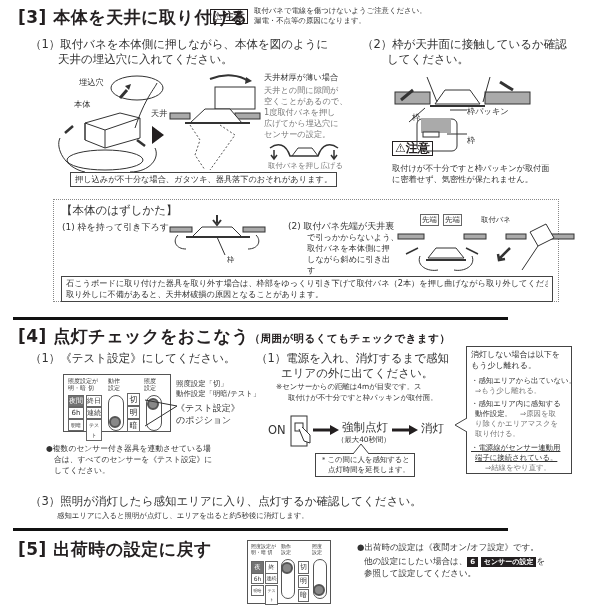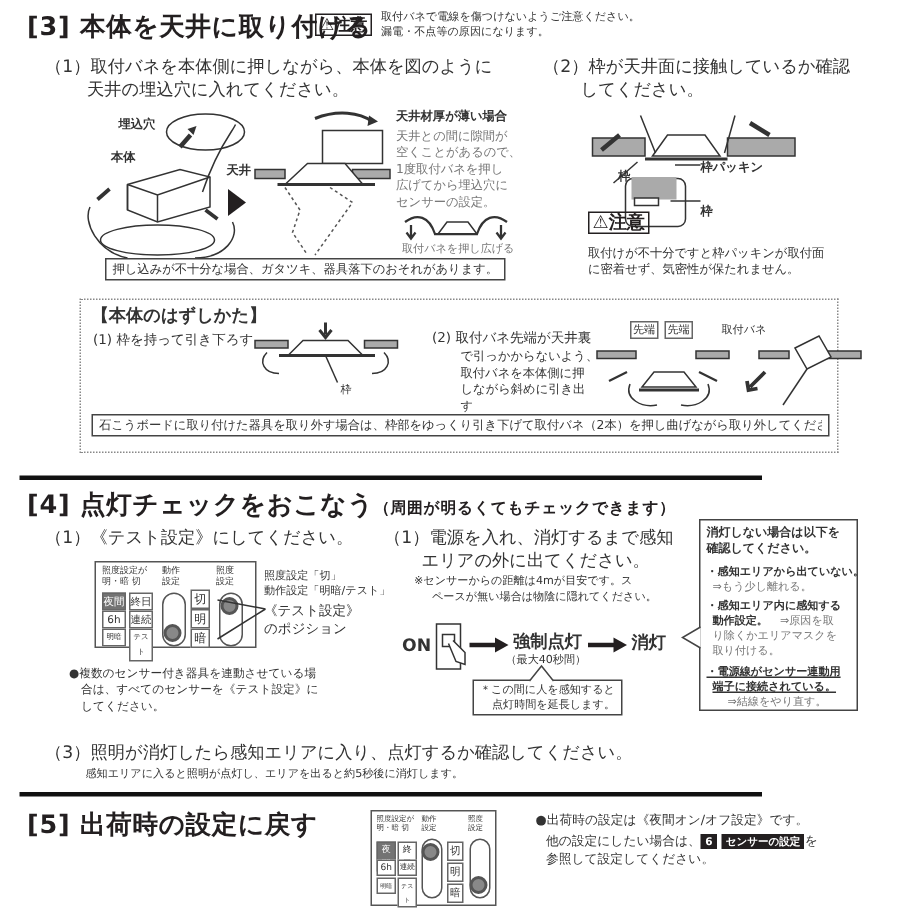--- a/index.html
+++ b/index.html
@@ -4,21 +4,21 @@
 <style>
 *{box-sizing:border-box;margin:0;padding:0}
 html,body{width:611px;height:611px;background:#fff;overflow:hidden}
 body{font-family:"DejaVu Sans","Liberation Sans",sans-serif;color:#231f20;position:relative}
 .abs{position:absolute}
 .h1{font-size:17px;font-weight:bold;letter-spacing:0.5px;white-space:nowrap}
 .h1 .sub{font-size:10.5px;font-weight:bold}
 .t12{font-size:11.5px;line-height:15px;color:#333;white-space:nowrap}
 .t9{font-size:8.2px;line-height:11px;color:#333;white-space:nowrap}
 .t8{font-size:7.4px;line-height:10px;color:#333;white-space:nowrap}
-.bold{font-weight:bold}
+.bold{font-weight:normal}
 .box{border:1px solid #444;background:#fff}
 .caution-badge{display:inline-block;border:1.5px solid #231f20;font-size:11px;font-weight:bold;padding:0 2px;line-height:13px}
 .rule{position:absolute;left:13px;width:495px;height:3px;background:#111}
 .dotted{border:1.3px dotted #888}
 .gray{color:#777}
 .ul{text-decoration:underline}
 .panel{position:absolute;border:1px solid #555;background:#fff}
 .cell{position:absolute;border:1px solid #666;font-size:7px;line-height:10px;text-align:center;color:#333;background:#fff}
 .cell.dark{background:#737373;color:#fff}
 .slot{position:absolute;border:1px solid #555;border-radius:10px;background:#fff}
@@ -143,20 +143,21 @@
   <path d="M22 30 C18 40 30 46 40 44 M74 30 C78 40 66 46 56 44" fill="none" stroke="#333"></path>
   <rect x="108" y="8" width="20" height="5" fill="#aaa" stroke="#333"></rect>
   <rect x="152" y="8" width="24" height="5" fill="#aaa" stroke="#333"></rect>
   <path d="M132 6 L148 -2 L156 12 L140 20 Z" fill="#fff" stroke="#333"></path>
   <path d="M124 44 L140 20" stroke="#333"></path>
   <path d="M112 22 L102 32 M100 28 L101 34 L107 33" stroke="#333" stroke-width="2.5" fill="none"></path>
 </svg>
 
 <div class="abs box t9" style="left:61px;top:276px;width:492px;padding:1px 4px;white-space:normal;line-height:11px">
   <div style="white-space:nowrap;overflow:hidden">石こうボードに取り付けた器具を取り外す場合は、枠部をゆっくり引き下げて取付バネ（2本）を押し曲げながら取り外してください。</div>
+  <div>取り外しに不備があると、天井材破損の原因となることがあります。</div>
 </div>
 
 <div class="rule" style="top:317px;width:495px"></div>
 <div class="abs h1" style="left:18px;top:325px">
   <span>[4] 点灯チェックをおこなう</span><span class="sub">（周囲が明るくてもチェックできます）</span>
 </div>
 
 <div class="abs t12" style="left:30px;top:351px">（1）《テスト設定》にしてください。</div>
 
 <div class="panel" style="left:63px;top:374px;width:108px;height:58px">
@@ -190,21 +191,21 @@
 <div class="abs t9" style="left:176px;top:403px;font-size:9px">《テスト設定》</div>
 <div class="abs t9" style="left:176px;top:415px;font-size:9px">のポジション</div>
 
 <div class="abs t8" style="left:46px;top:444px;font-size:7.8px">●複数のセンサー付き器具を連動させている場</div>
 <div class="abs t8" style="left:54px;top:455px;font-size:7.8px">合は、すべてのセンサーを《テスト設定》に</div>
 <div class="abs t8" style="left:54px;top:466px;font-size:7.8px">してください。</div>
 
 <div class="abs t12" style="left:256px;top:351px">（1）電源を入れ、消灯するまで感知</div>
 <div class="abs t12" style="left:281px;top:366px">エリアの外に出てください。</div>
 <div class="abs t8" style="left:276px;top:382px">※センサーからの距離は4mが目安です。ス</div>
-<div class="abs t8" style="left:288px;top:393px">ペースが無い場合は物陰に隠れてください。</div>
+<div class="abs t8" style="left:288px;top:393px">取付けが不十分ですと枠パッキンが取付面。</div>
 
 <div class="abs t12 bold" style="left:268px;top:423px">ON</div>
 <svg style="left:290px;top:415px" width="22" height="32" viewBox="0 0 22 32">
   <rect x="1" y="1" width="16" height="30" fill="#fff" stroke="#333"></rect>
   <rect x="5" y="8" width="8" height="8" fill="#fff" stroke="#333"></rect>
   <path d="M9 14 L14 26 L20 28 L20 20 L12 12" fill="#fff" stroke="#333"></path>
 </svg>
 <svg style="left:313px;top:425px" width="26" height="10">
     <path d="M0 5 L18 5" stroke="#231f20" stroke-width="3"></path>
     <path d="M17 0 L26 5 L17 10 Z" fill="#231f20"></path>
@@ -223,21 +224,21 @@
 </div>
 <svg style="left:353px;top:444px" width="16" height="10">
     <path d="M0 10 L8 0 L16 10" fill="#fff" stroke="#444"></path>
   </svg>
 
 <div class="abs box" style="left:466px;top:346px;width:106px;height:128px"></div>
 <svg style="left:455px;top:418px" width="12" height="14">
     <path d="M12 0 L0 7 L12 14" fill="#fff" stroke="#444"></path>
   </svg>
 <div class="abs t8 bold" style="left:471px;top:350px;font-size:8px">消灯しない場合は以下を</div>
-<div class="abs t8 bold" style="left:471px;top:361px;font-size:8px">確認してください。</div>
+<div class="abs t8 bold" style="left:471px;top:361px;font-size:8px">もう少し離れる。</div>
 <div class="abs t8 bold" style="left:471px;top:376px">・感知エリアから出ていない。</div>
 <div class="abs t8 gray" style="left:475px;top:386px">⇒もう少し離れる。</div>
 <div class="abs t8 bold" style="left:471px;top:399px">・感知エリア内に感知する</div>
 <div class="abs t8 bold" style="left:475px;top:409px">動作設定。</div>
 <div class="abs t8 gray" style="left:520px;top:409px">⇒原因を取</div>
 <div class="abs t8 gray" style="left:475px;top:419px">り除くかエリアマスクを</div>
 <div class="abs t8 gray" style="left:475px;top:429px">取り付ける。</div>
 <div class="abs t8 bold ul" style="left:471px;top:443px">・電源線がセンサー連動用</div>
 <div class="abs t8 bold ul" style="left:475px;top:453px">端子に接続されている。</div>
 <div class="abs t8 gray" style="left:485px;top:463px">⇒結線をやり直す。</div>

